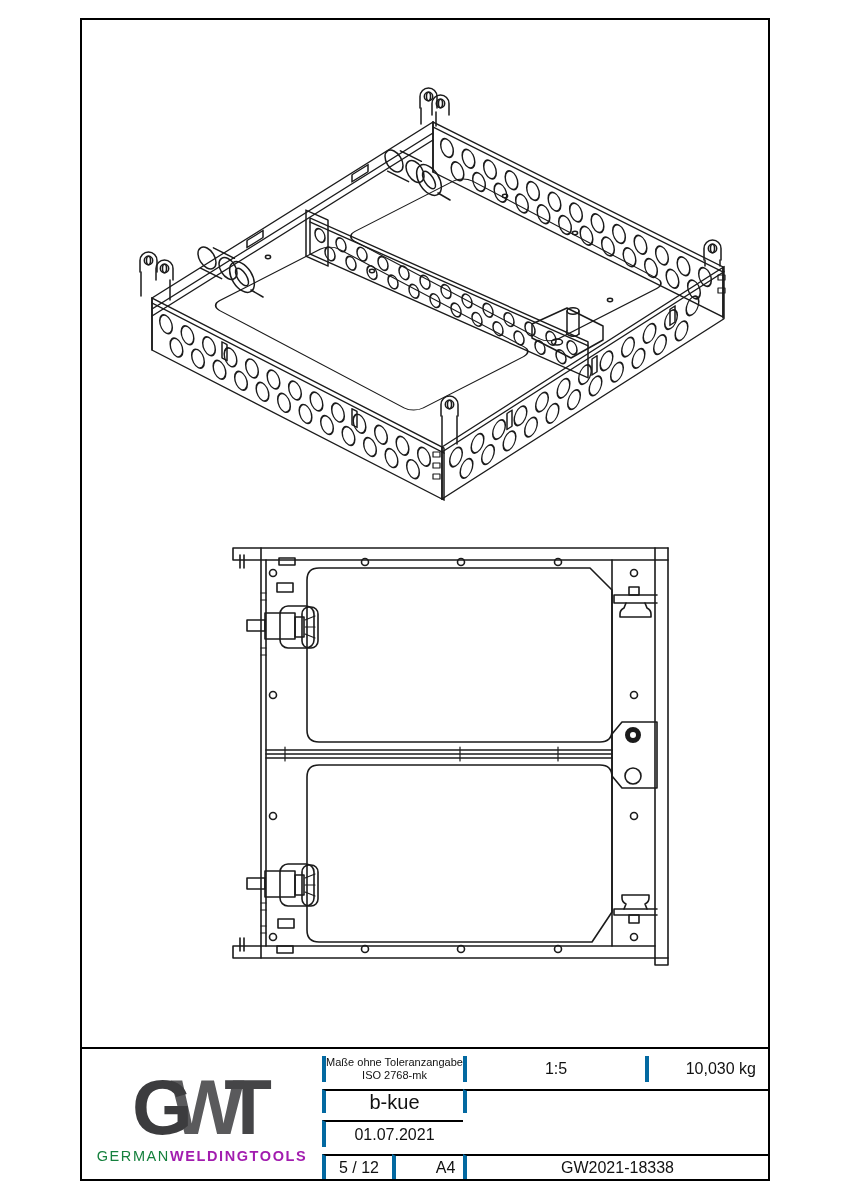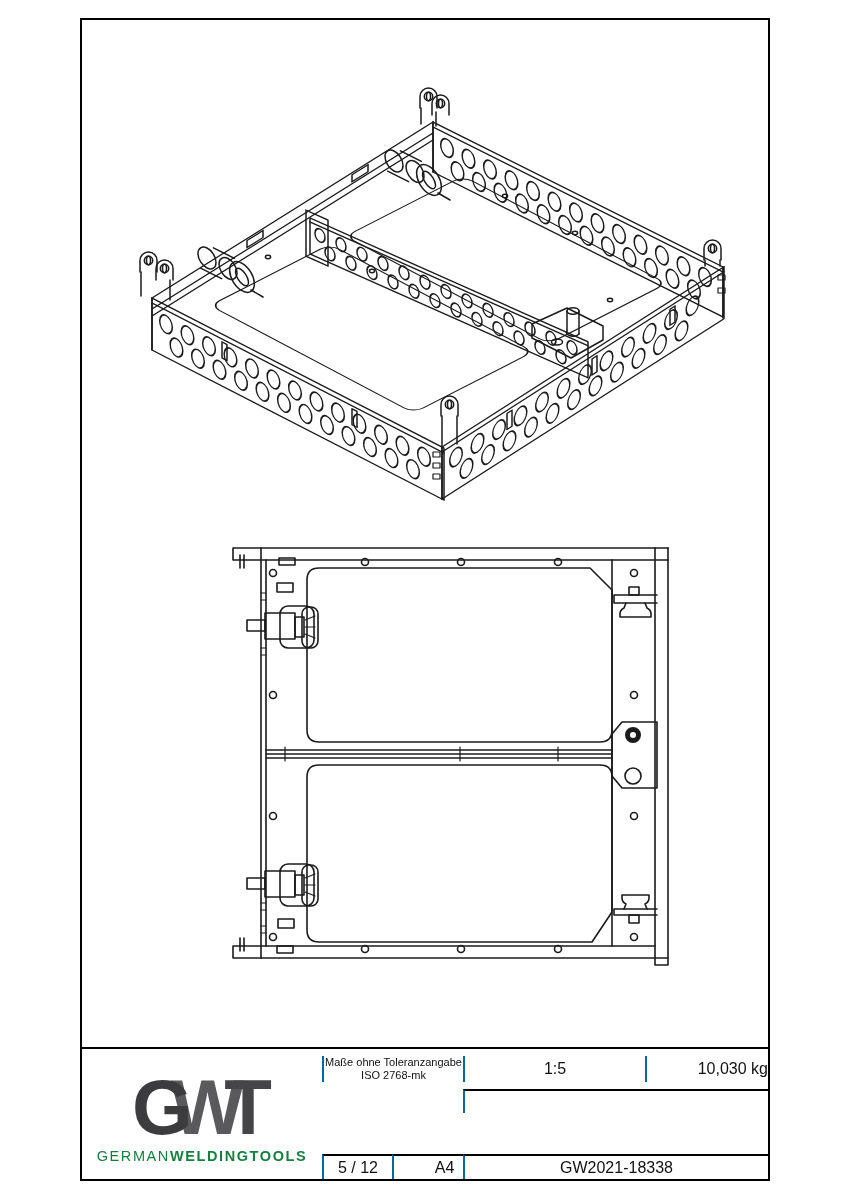--- a/index.html
+++ b/index.html
@@ -4,46 +4,46 @@
 <style>
   html,body{margin:0;padding:0;background:#ffffff;}
   body{width:848px;height:1200px;position:relative;font-family:"Liberation Sans",sans-serif;color:#111;overflow:hidden;}
   .sheet{position:absolute;left:80px;top:18px;width:690px;height:1163px;border:2px solid #000;box-sizing:border-box;background:#fff;}
   .drawing-svg{position:absolute;left:0;top:0;width:848px;height:1200px;}
 
   
   .title-block{position:absolute;left:0;right:0;bottom:0;height:132px;border-top:2px solid #000;box-sizing:border-box;
     display:grid;grid-template-columns:240px 70px 71px 182px 1fr;grid-template-rows:33px 31px 34px 1fr;background:#fff;}
   .tb-cell{box-sizing:border-box;display:flex;align-items:center;justify-content:center;overflow:hidden;}
-  .bl{border-left:2px solid #0369a1;margin-top:7px;}
+  .bl{border-left:4px solid #0369a1;margin-top:7px;}
   .bt{border-top:2px solid #000;}
   .cell-logo{grid-row:1/5;grid-column:1/2;flex-direction:column;justify-content:center;}
   .cell-tol{grid-row:1/2;grid-column:2/4;flex-direction:column;line-height:1.15;}
   .cell-scale{grid-row:1/2;grid-column:4/5;}
-  .cell-weight{grid-row:1/2;grid-column:5/6;justify-content:flex-end;padding-right:0;}
+  .cell-weight{grid-row:1/2;grid-column:5/6;justify-content:flex-end;padding-right:12px;}
   .cell-author{grid-row:2/3;grid-column:2/4;}
   .cell-empty{grid-row:2/3;grid-column:4/6;}
   .cell-date{grid-row:3/4;grid-column:2/4;}
   .cell-name{grid-row:3/4;grid-column:4/6;white-space:pre;}
   .cell-sheet{grid-row:4/5;grid-column:2/3;}
   .cell-format{grid-row:4/5;grid-column:3/4;padding-left:32px;}
   .cell-docno{grid-row:4/5;grid-column:4/6;}
   .t-small{font-size:11px;text-align:center;}
   .t-mid{font-size:20px;}
   .t-big{font-size:16px;}
 
   
   .gwt{font-weight:bold;font-size:78px;line-height:0.9;letter-spacing:0;display:flex;align-items:flex-end;margin-top:8px;}
   .gwt span{display:inline-block;}
   .lg{color:#3c3c3e;z-index:3;}
   .lw{color:#5a5a5c;margin-left:-22px;z-index:1;}
   .lt{color:#454547;margin-left:-20px;z-index:2;}
   .wordmark{font-size:14.5px;letter-spacing:1.6px;margin-top:6px;white-space:nowrap;}
   .wm-light{color:#15803d;font-weight:400;}
-  .wm-bold{color:#15803d;font-weight:700;}
+  .wm-bold{color:#a21caf;font-weight:700;}
 </style>
 </head>
 <body>
 
 <div class="sheet"></div>
 
 <svg class="drawing-svg" viewBox="0 0 848 1200" xmlns="http://www.w3.org/2000/svg">
   <defs>
     <ellipse id="ov" rx="6.3" ry="8.8"></ellipse>
     <ellipse id="ovs" rx="5.0" ry="6.5"></ellipse>
@@ -340,21 +340,23 @@
     </div>
 
     <div class="tb-cell cell-tol bl t-small">
       <div>Maße ohne Toleranzangabe</div>
       <div>ISO 2768-mk</div>
     </div>
 
     <div class="tb-cell cell-scale bl t-big">1:5</div>
     <div class="tb-cell cell-weight bl t-big">10,030 kg</div>
 
+    <div class="tb-cell cell-author bl bt t-mid">b-kue</div>
     <div class="tb-cell cell-empty bl bt"></div>
 
+    <div class="tb-cell cell-date bl bt t-big">01.07.2021</div>
 
     <div class="tb-cell cell-sheet bl bt t-big">5 / 12</div>
     <div class="tb-cell cell-format bl bt t-big">A4</div>
     <div class="tb-cell cell-docno bl bt t-big">GW2021-18338</div>
 
   </div>
 </div>
 
 </body></html>

